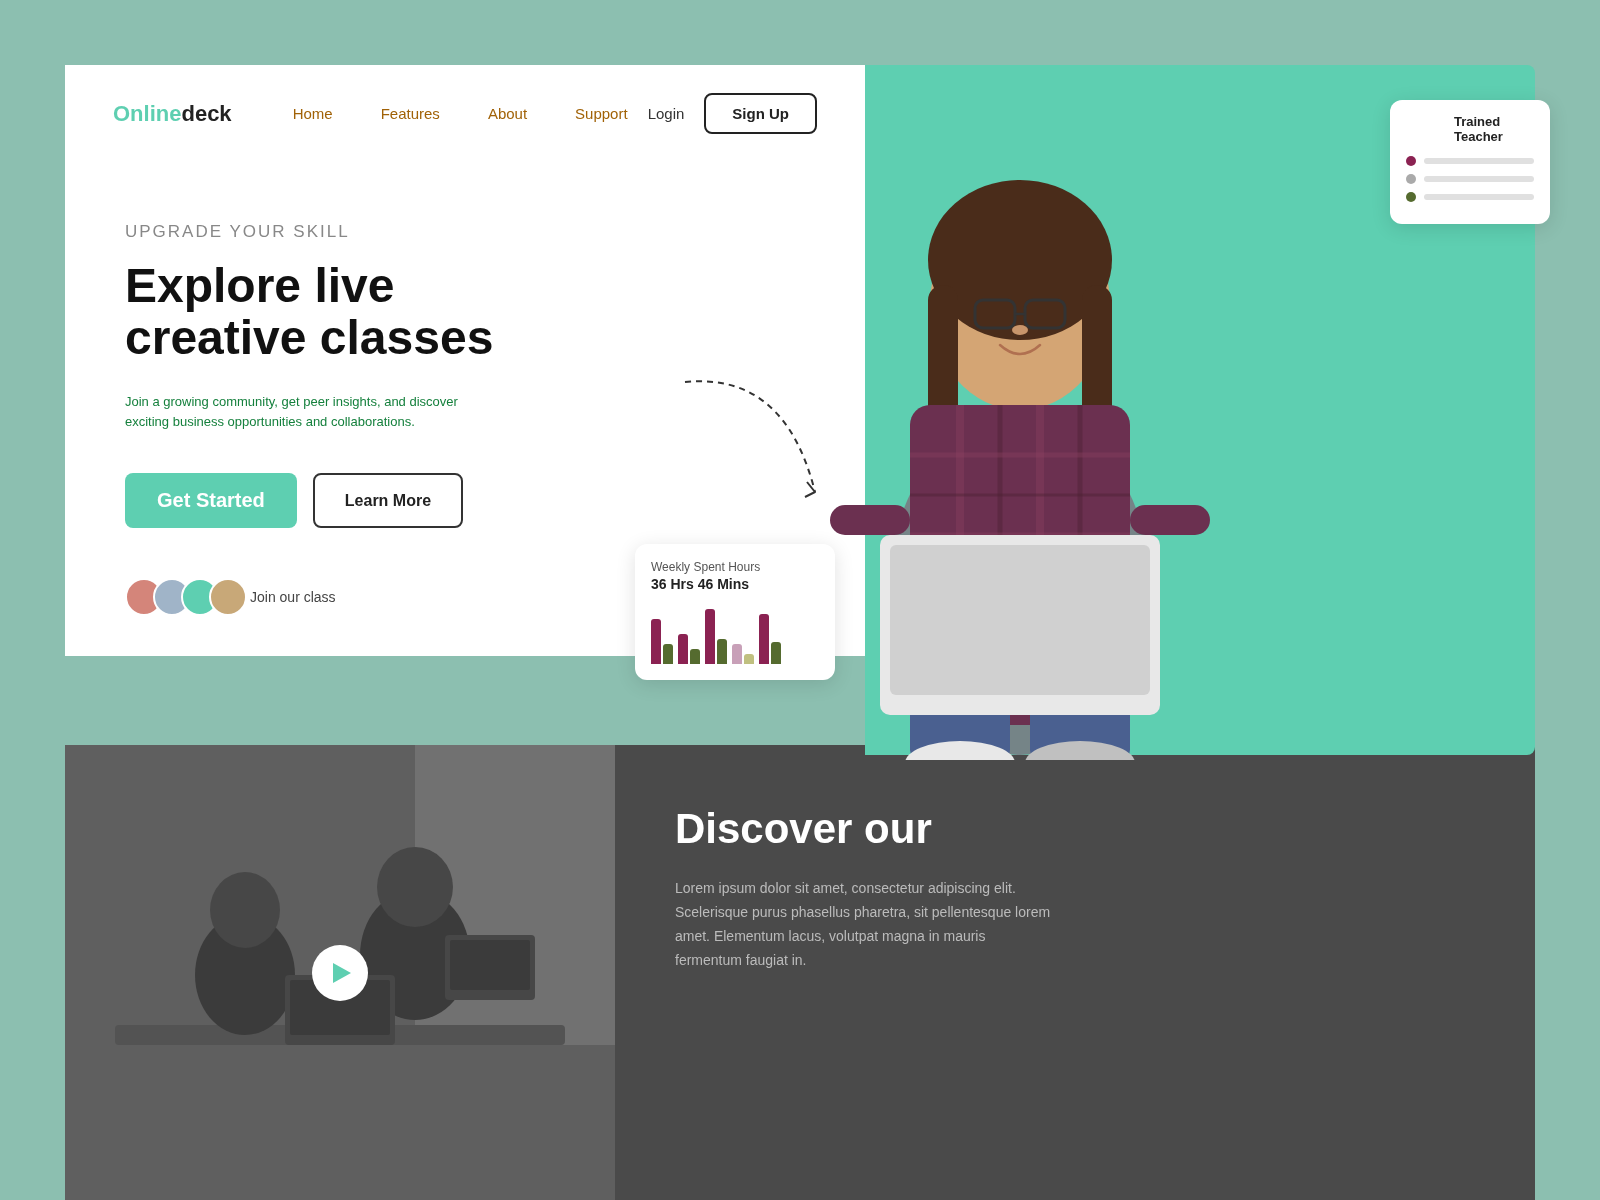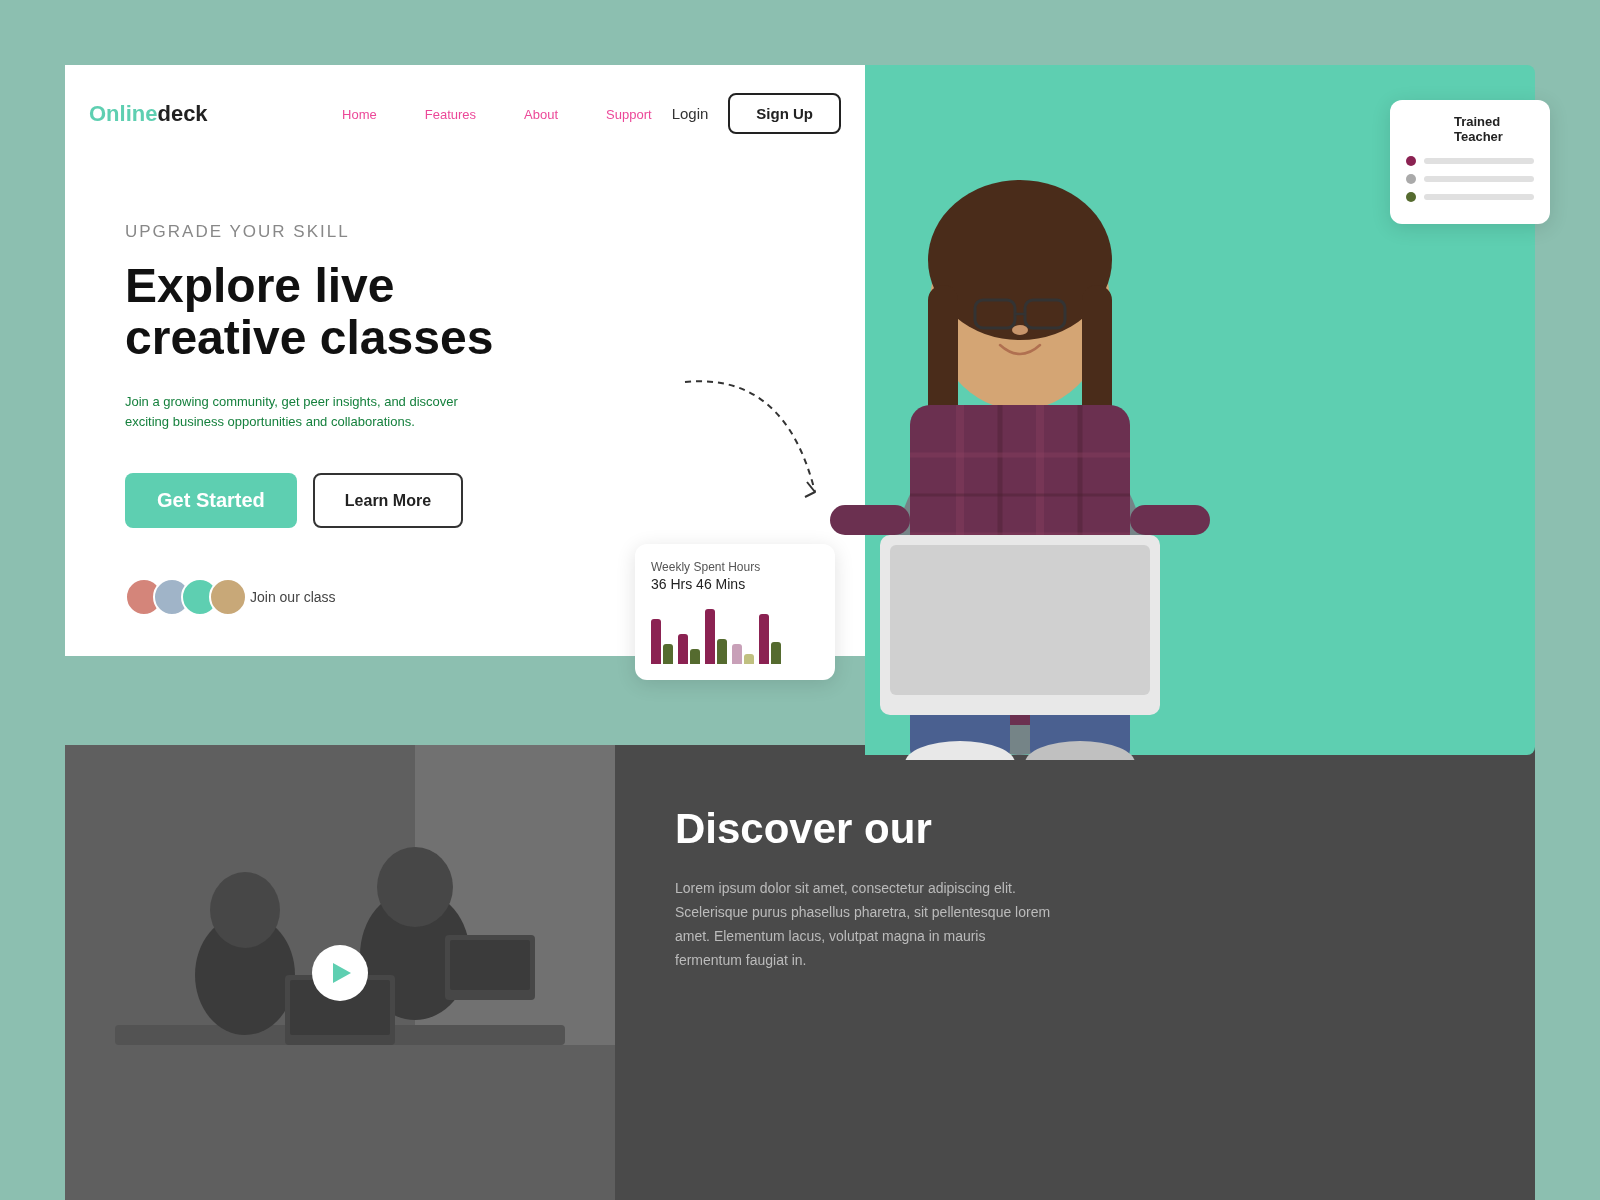--- a/index.html
+++ b/index.html
@@ -33,21 +33,21 @@
       height: 690px;
       background: #5ecfb1;
       z-index: 1;
       border-radius: 0 8px 8px 0;
     }
 
     
     .navbar {
       display: flex;
       align-items: center;
-      padding: 28px 24px;
+      padding: 28px 48px;
       background: #fff;
       position: relative;
       z-index: 5;
     }
     .logo {
       font-size: 22px;
       font-weight: 700;
       color: #222;
       margin-right: auto;
     }
@@ -55,22 +55,22 @@
       color: #5ecfb1;
     }
     .nav-links {
       display: flex;
       gap: 48px;
       align-items: center;
       list-style: none;
     }
     .nav-links li a {
       text-decoration: none;
-      color: #ec4899;
-      font-size: 13px;
+      color: #a16207;
+      font-size: 15px;
     }
     .nav-btn-login {
       background: none;
       border: none;
       font-size: 15px;
       cursor: pointer;
       color: #333;
       padding: 0 20px;
     }
     .nav-btn-signup {
@@ -179,21 +179,21 @@
       box-shadow: 0 4px 20px rgba(0,0,0,0.12);
       z-index: 10;
     }
     .weekly-title {
       font-size: 12px;
       color: #555;
       margin-bottom: 2px;
     }
     .weekly-time {
       font-size: 14px;
-      font-weight: 400;
+      font-weight: 700;
       color: #222;
       margin-bottom: 12px;
     }
     .bar-chart {
       display: flex;
       align-items: flex-end;
       gap: 5px;
       height: 60px;
     }
     .bar-group {

